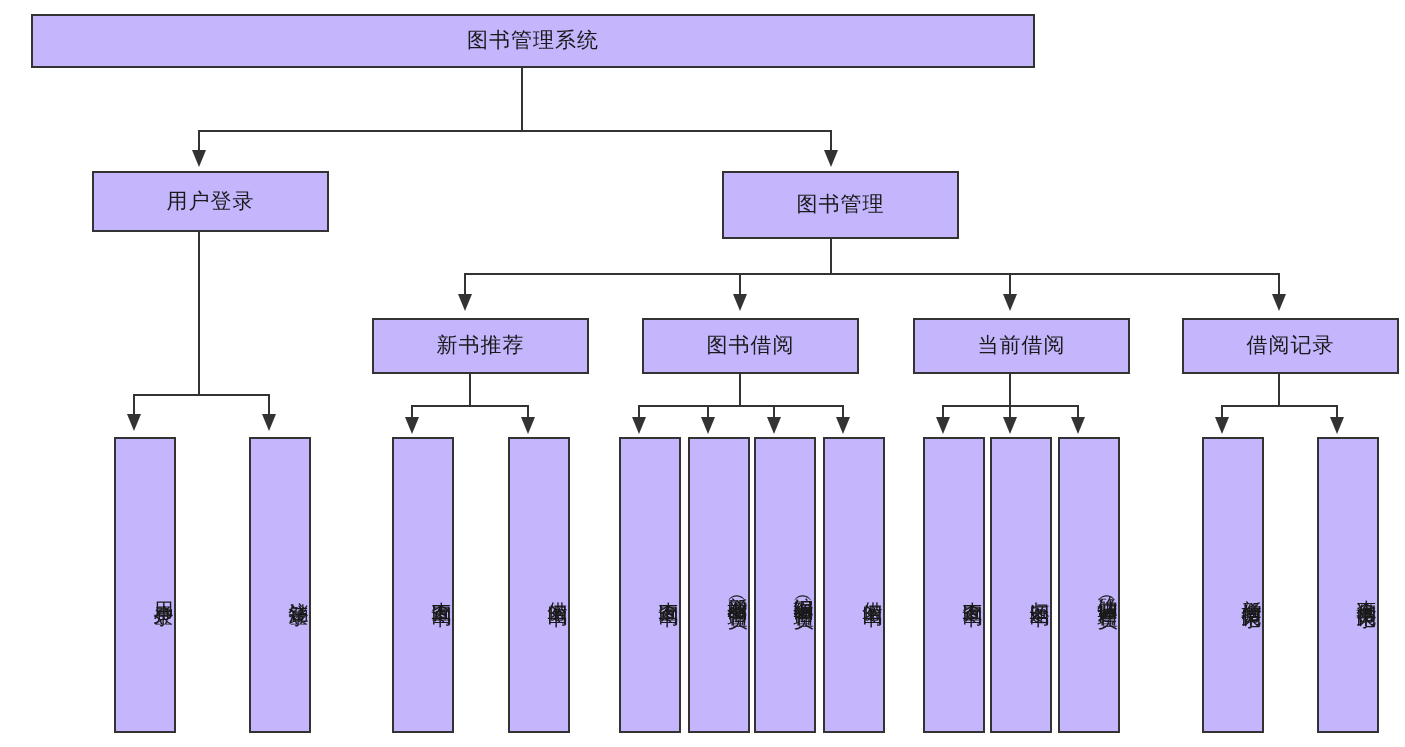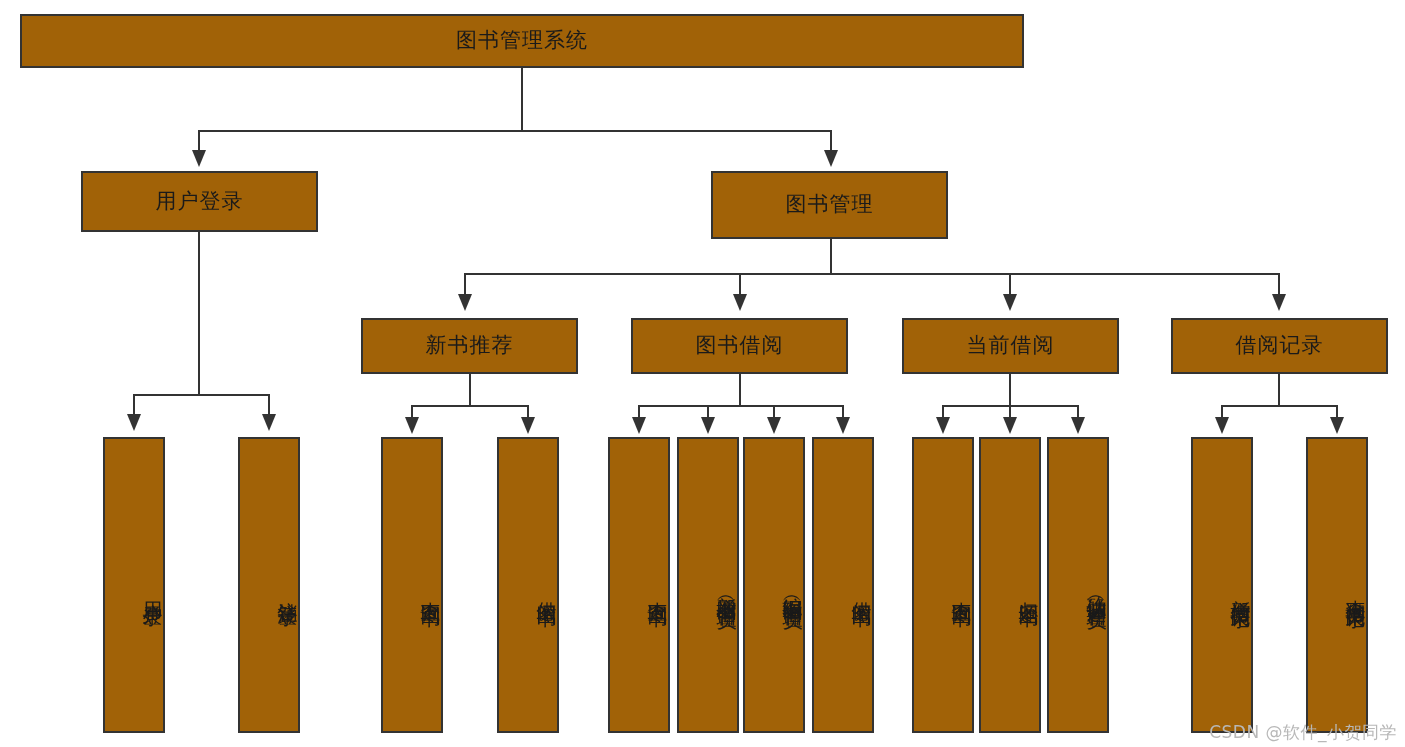--- a/index.html
+++ b/index.html
@@ -16,26 +16,27 @@
     width: 1405px;
     height: 747px;
     background: #ffffff;
     overflow: hidden;
   }
   
   .node {
     position: absolute;
     box-sizing: border-box;
     border: 2px solid #333333;
-    background: #a16207;
+    background: #c4b5fd;
     display: flex;
     align-items: center;
     justify-content: center;
     color: #1a1a1a;
     z-index: 2;
+    margin-left: 11px;
   }
   .node.horiz {
     font-size: 21px;
     letter-spacing: 1px;
     line-height: 1.2;
   }
   
   .node.vert {
     writing-mode: vertical-rl;
     text-orientation: upright;
@@ -213,15 +214,14 @@
     <span class="vlabel">确认归还（管理员）</span>
   </div>
 
   <div class="node vert" style="left:1191px; top:437px; width:62px; height:296px;">
     <span class="vlabel">新增借阅记录</span>
   </div>
   <div class="node vert" style="left:1306px; top:437px; width:62px; height:296px;">
     <span class="vlabel">查询借阅记录</span>
   </div>
 
-  <div id="watermark">CSDN @软件_小贺同学</div>
 
 </div>
 
 </body></html>

